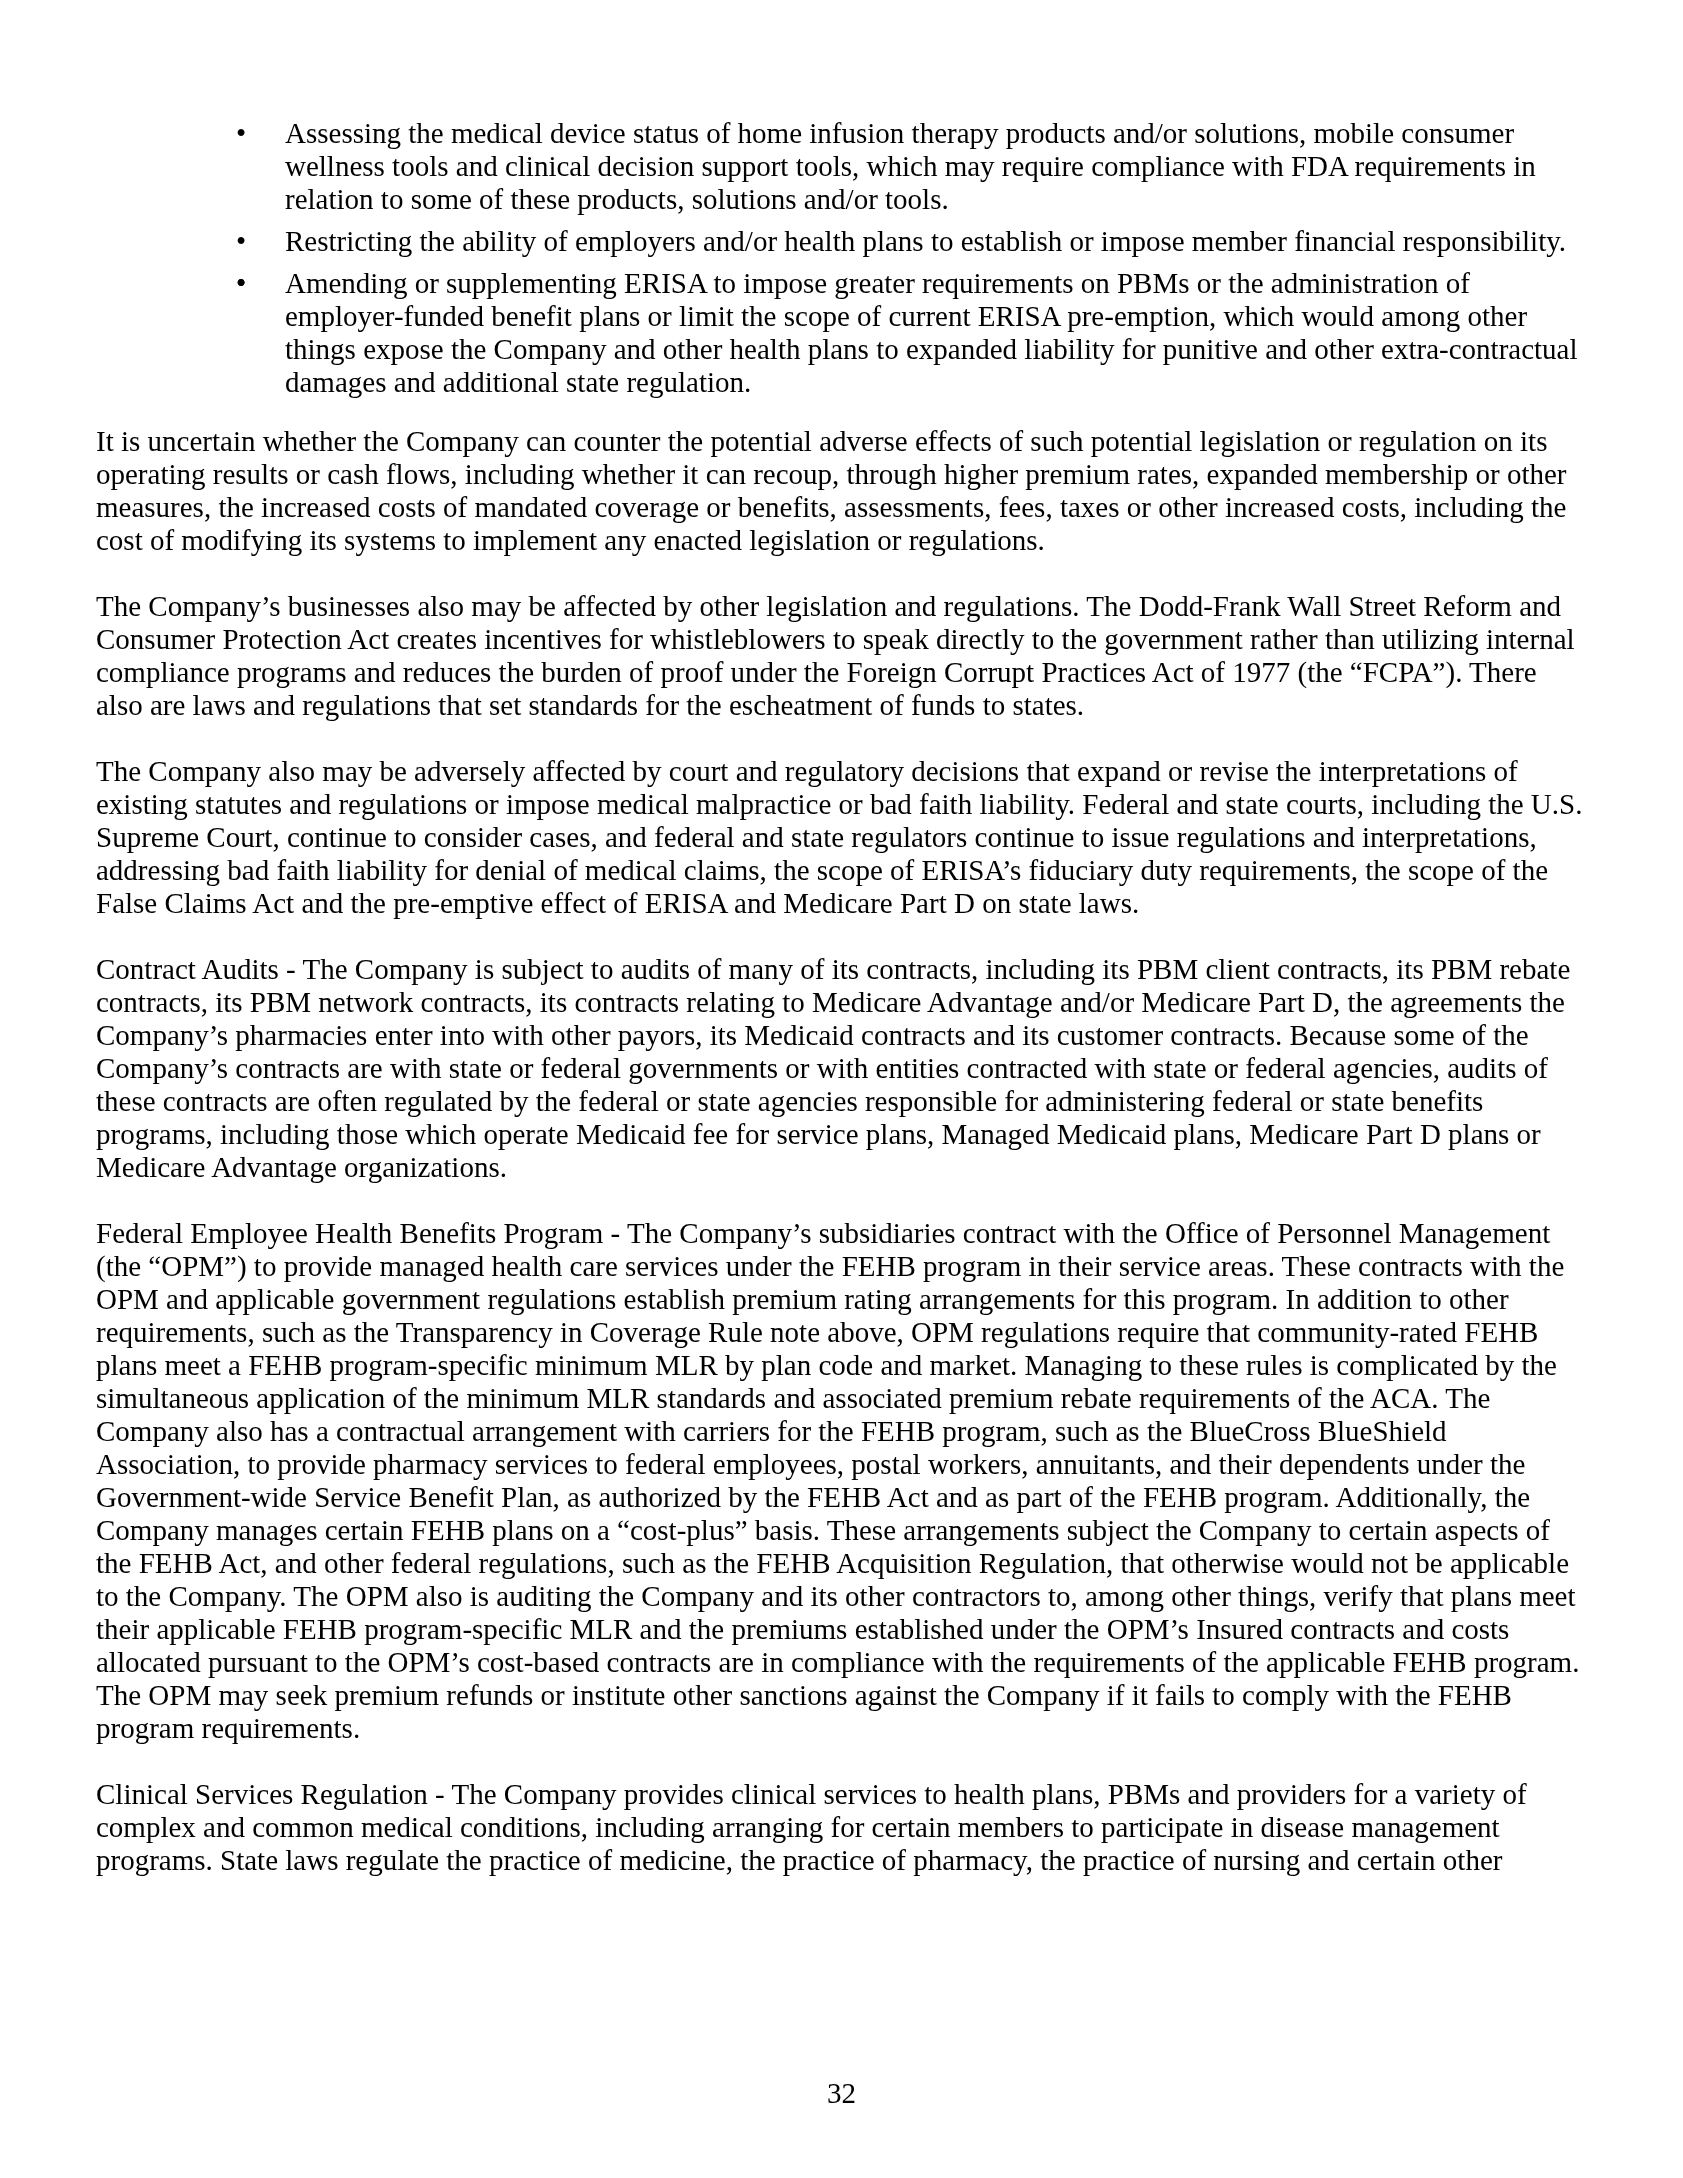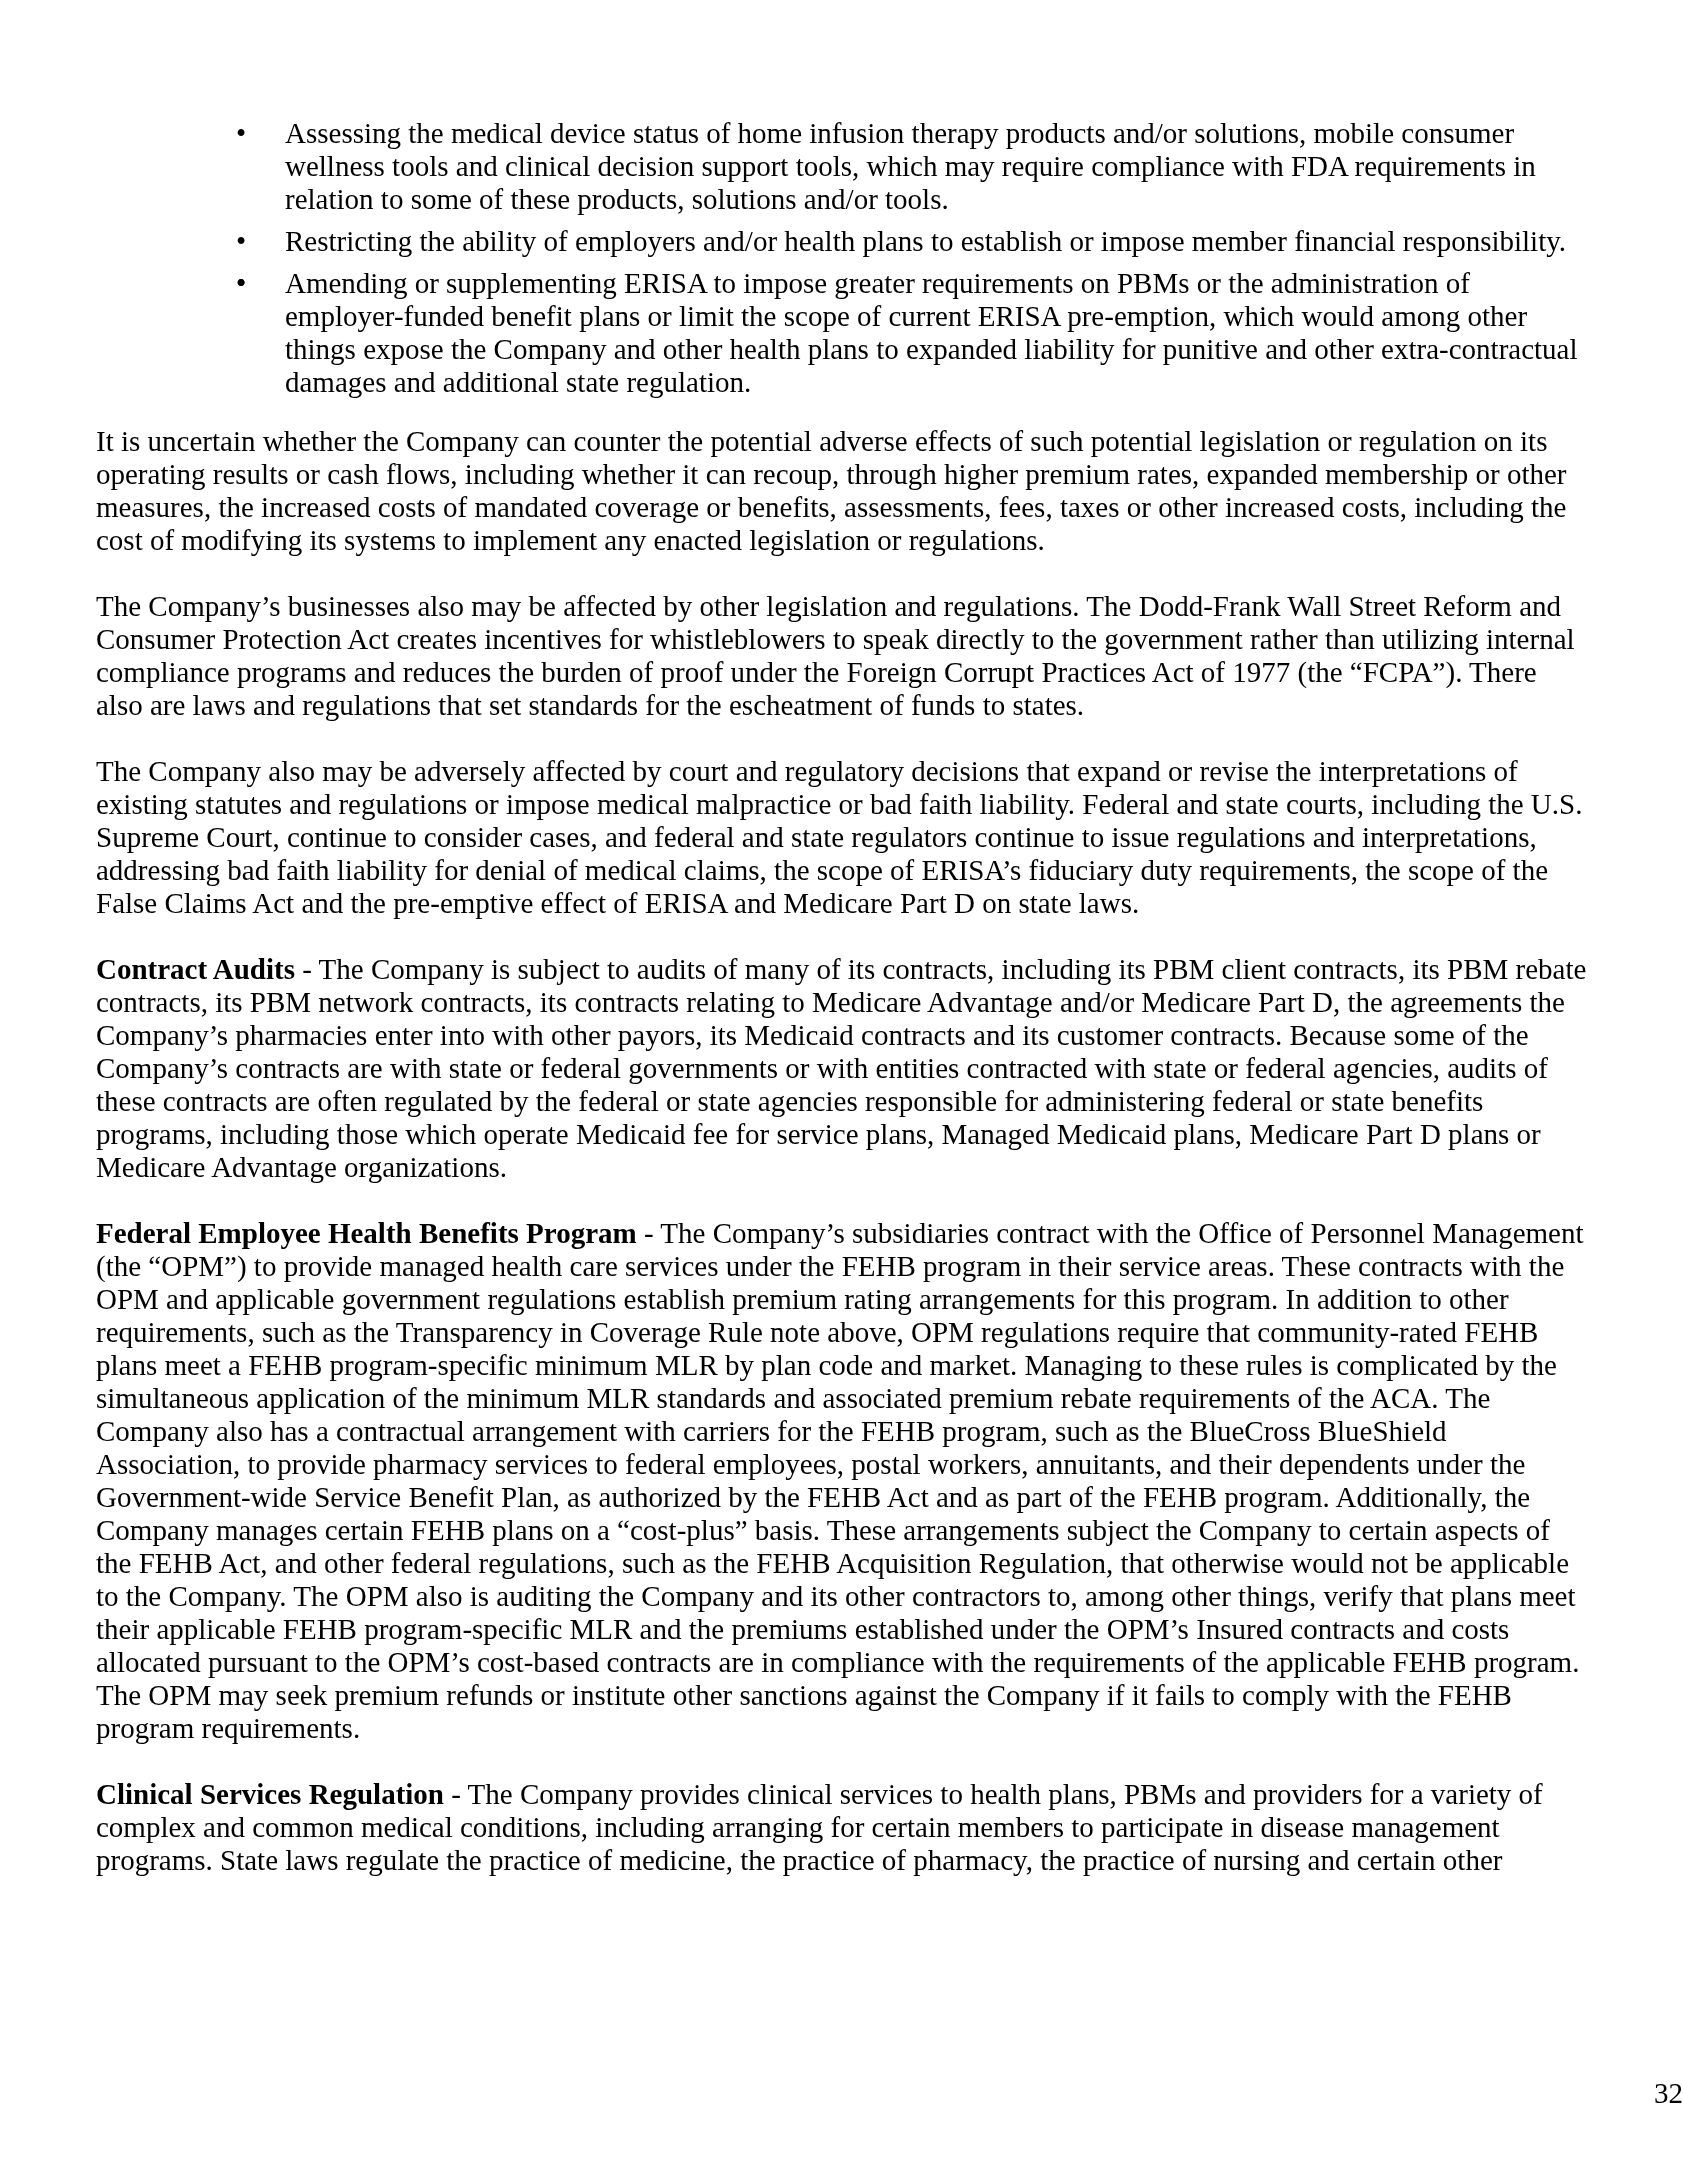--- a/index.html
+++ b/index.html
@@ -29,27 +29,27 @@
   }
   ul.bullet-list li .marker {
     position: absolute;
     left: 140px;
     top: 0;
   }
   .paragraphs p {
     margin: 8px 0 33px 0;
     text-align: left;
   }
-  .paragraphs p strong { font-weight: bold; text-align: right; }
+  .paragraphs p strong { font-weight: normal; text-align: right; }
   .page-number {
     position: absolute;
     top: 2077px;
     left: 0;
     width: 1683px;
-    text-align: right;
+    text-align: center;
   }
 </style>
 </head>
 <body>
 
 <div class="page">
   <ul class="bullet-list" id="bullet-list">
       <li><span class="marker">•</span><span>Assessing the medical device status of home infusion therapy products and/or solutions, mobile consumer wellness tools and clinical decision support tools, which may require compliance with FDA requirements in relation to some of these products, solutions and/or tools.</span></li>
       <li><span class="marker">•</span><span>Restricting the ability of employers and/or health plans to establish or impose member financial responsibility.</span></li>
       <li><span class="marker">•</span></li>

